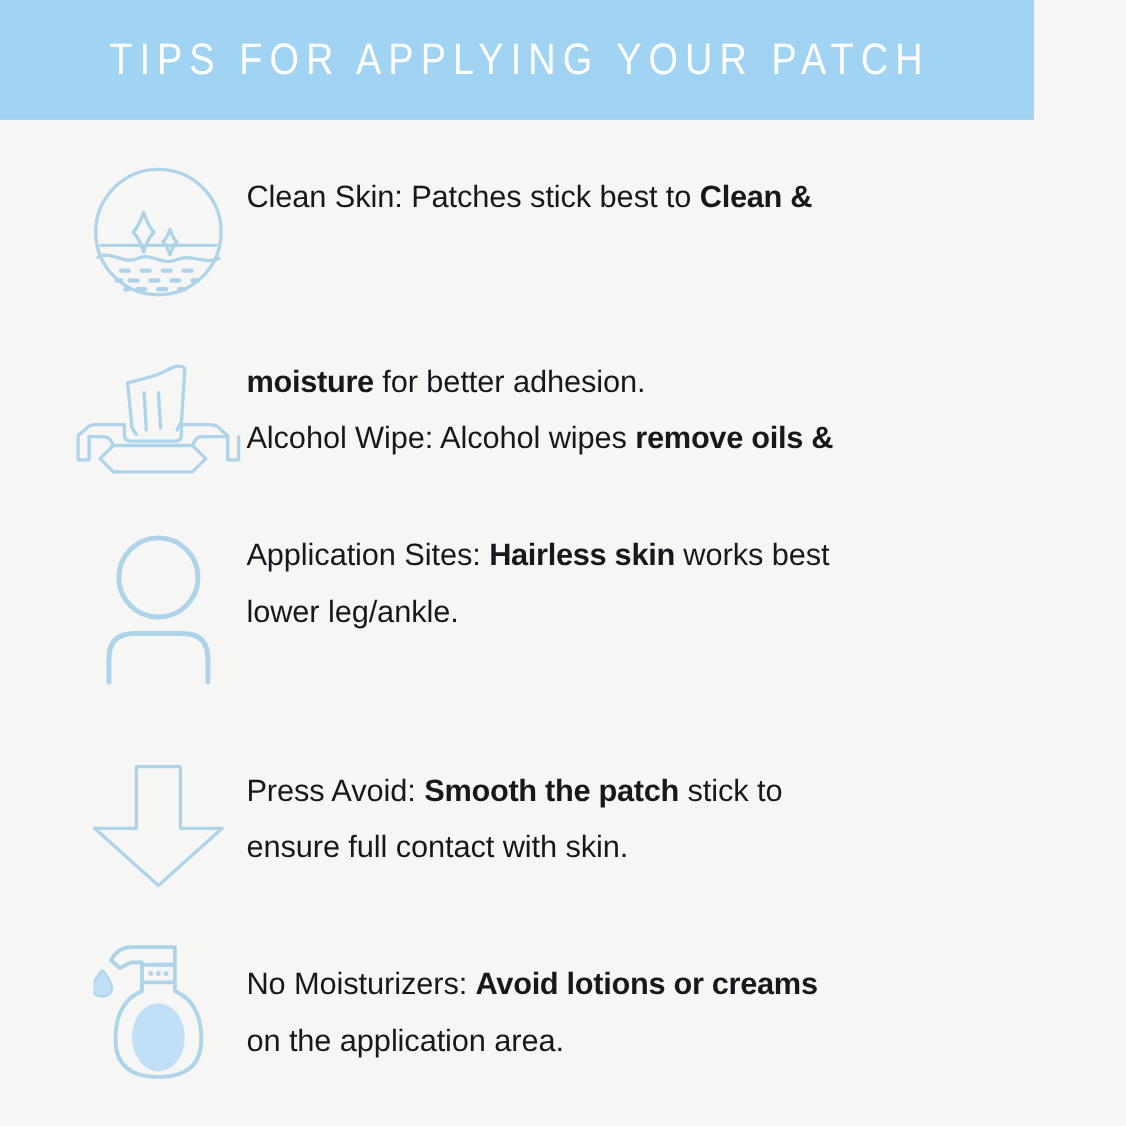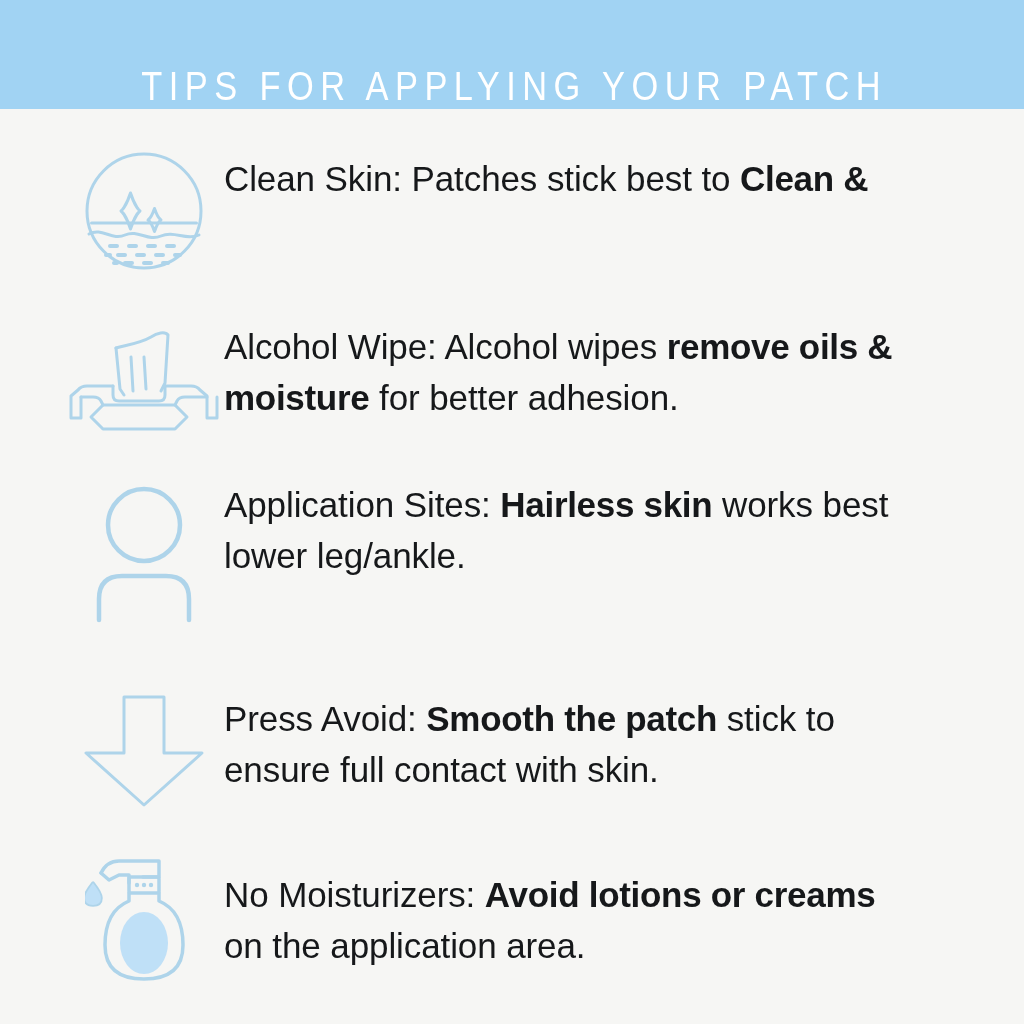--- a/index.html
+++ b/index.html
@@ -20,25 +20,25 @@
     height: 1024px;
     background: #f6f6f4;
     box-sizing: border-box;
   }
 
   
   .banner {
     position: absolute;
     left: 0;
     top: 0;
-    width: 1024px;
+    width: 940px;
     height: 109px;
     background: #a1d3f3;
     display: flex;
-    align-items: flex-end;
+    align-items: center;
     justify-content: center;
   }
   .banner-title {
     color: #ffffff;
     font-family: "Liberation Sans", sans-serif;
     font-size: 40px;
     font-weight: 400;
     letter-spacing: 7.5px;
     text-transform: uppercase;
     transform: scaleX(0.86);
@@ -76,21 +76,21 @@
     align-items: flex-start;
     justify-content: center;
     padding-top: 4px;
   }
   .tip-icon svg { display: block; }
 
   .tip-text {
     flex: 1;
     color: #16181a;
     font-family: "Liberation Sans", sans-serif;
-    font-size: 35px;
+    font-size: 28px;
     line-height: 51px;
     letter-spacing: -0.1px;
     padding-top: 10px;
     max-width: 720px;
   }
   .tip-text b {
     font-weight: 700;
     letter-spacing: -0.3px;
   }
 
@@ -159,22 +159,22 @@
             <path d="M75 28 L77 60"></path>
             <path d="M44 57 L44 66 Q44 72, 50 72 L90 72 Q96 72, 96 66 L96 57"></path>
             <path d="M44 57 L18 57 Q12 57, 9 61 L2 67 L2 89 L12 89 L12 68"></path>
             <path d="M96 57 L122 57 Q128 57, 131 61 L138 67 L138 89 L148 89 L148 68"></path>
             <path d="M12 68 L24 68 Q30 68, 32 72 L34 76 L106 76 L108 72 Q110 68, 116 68 L138 68"></path>
             <path d="M34 76 L22 88 L34 100 L106 100 L118 88 L106 76"></path>
           </g>
         </svg>
       </div>
       <div class="tip-text">
+        <div><b>moisture</b><span> for better adhesion.</span></div>
         <div><span>Alcohol Wipe: Alcohol wipes </span><b>remove oils &amp;</b></div>
-        <div><b>moisture</b><span> for better adhesion.</span></div>
       </div>
     </div>
 
     <div class="tip-row" data-row="2">
       <div class="tip-icon">
         <svg width="126" height="140" viewBox="0 0 126 140">
           <g fill="none" stroke="#aed4ea" stroke-width="4.5" stroke-linecap="round" stroke-linejoin="round">
             <circle cx="63" cy="42" r="36"></circle>
             <path d="M18 137 L18 116 Q18 93, 41 93 L85 93 Q108 93, 108 116 L108 137"></path>
           </g>

